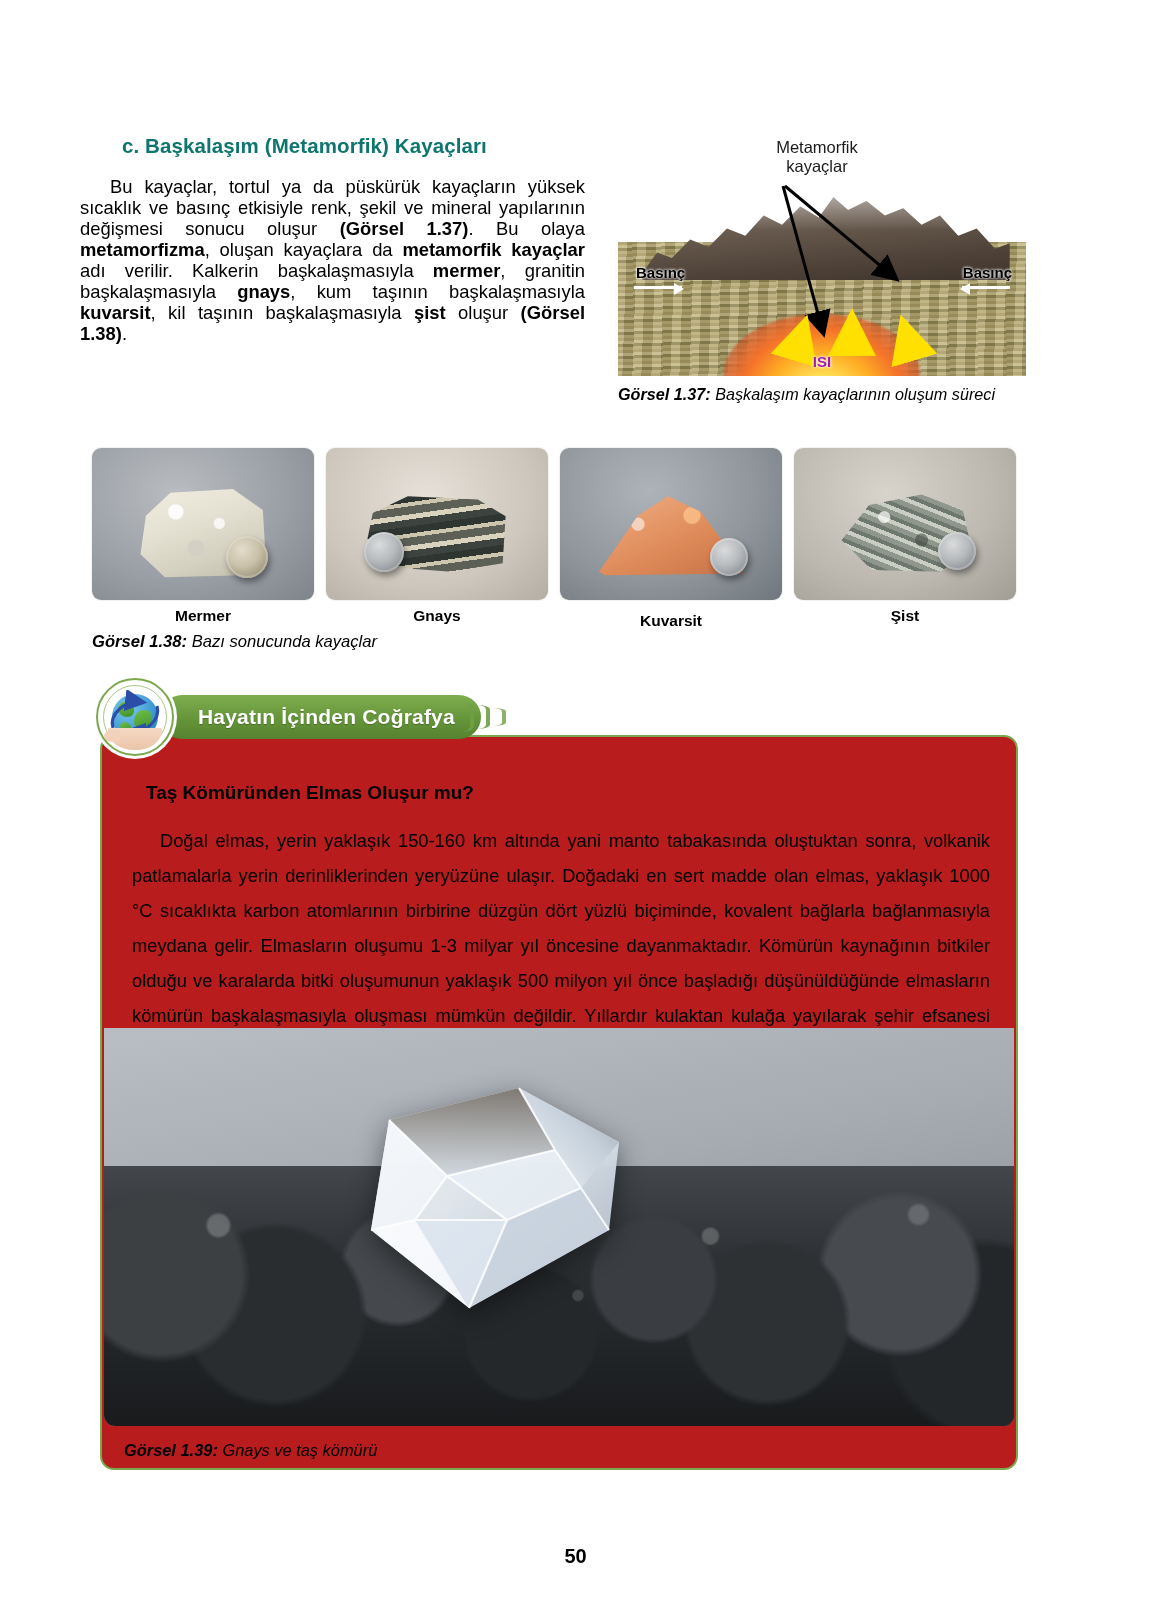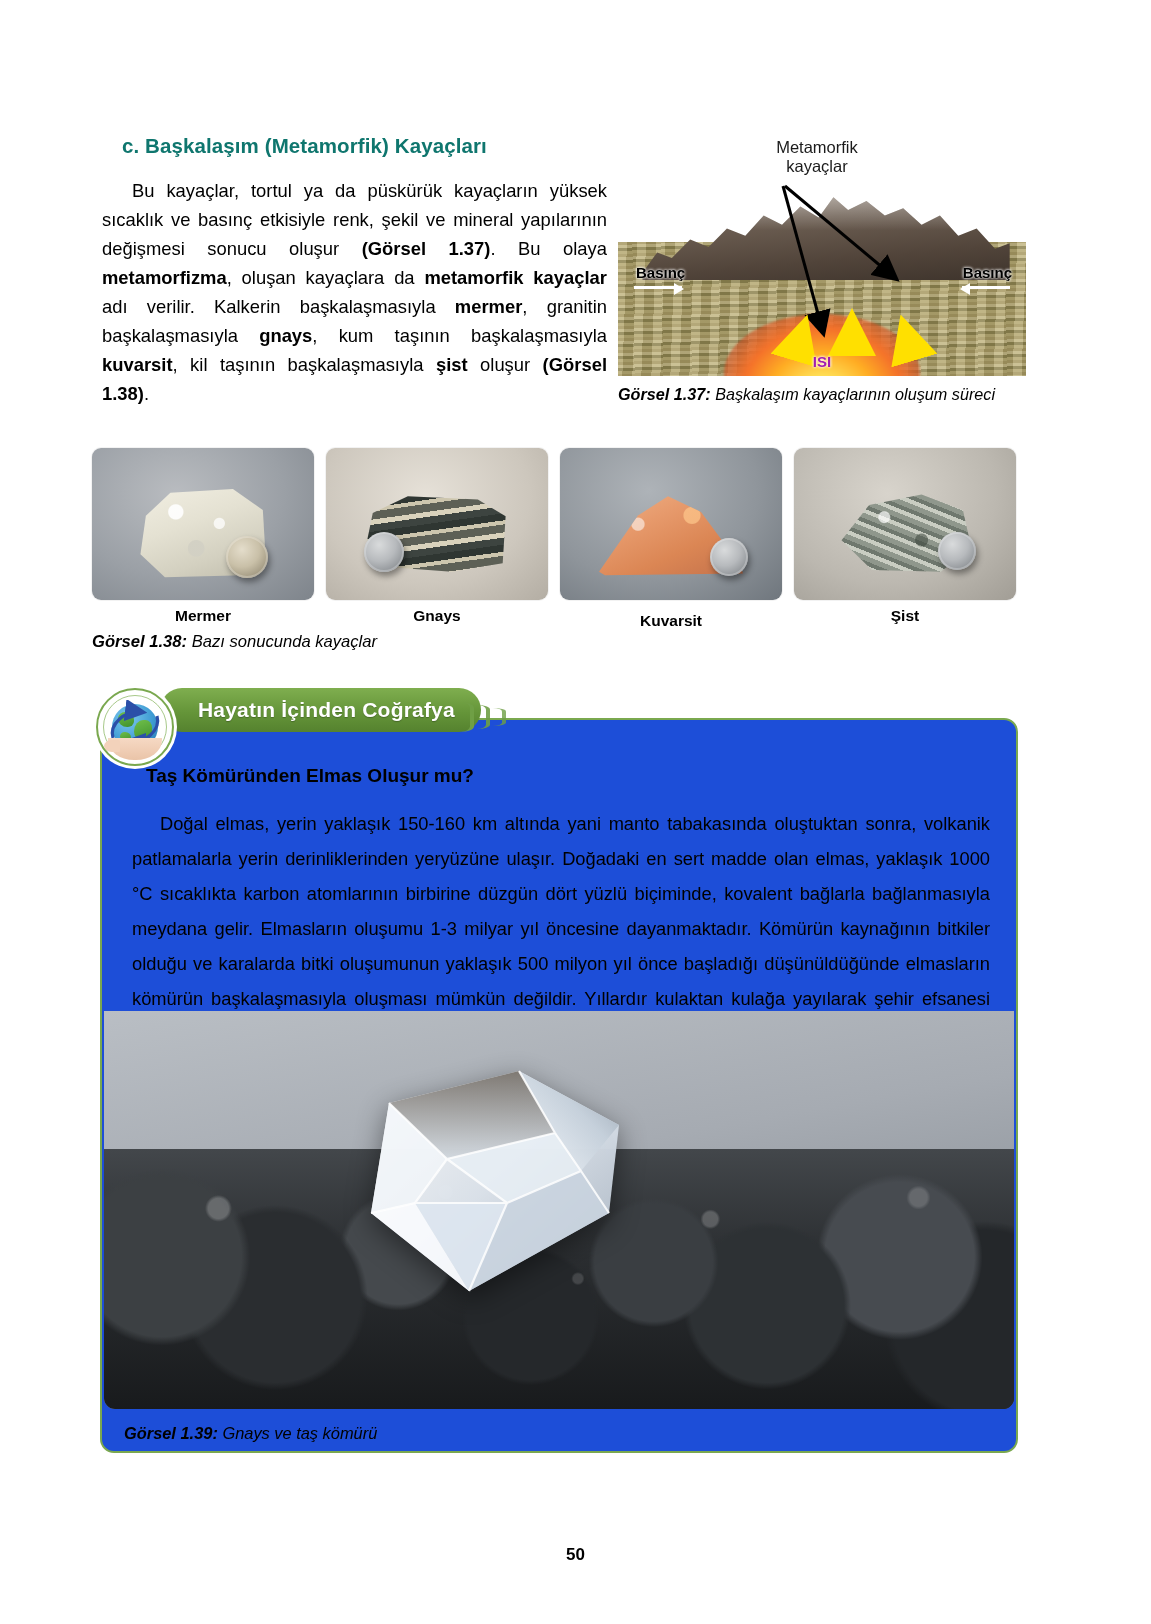--- a/index.html
+++ b/index.html
@@ -9,22 +9,22 @@
     color:#000;position:relative;overflow:hidden;
   }
   .page{position:absolute;inset:0;}
 
   
   .section-heading{
     position:absolute;left:122px;top:134px;
     font-size:20.5px;font-weight:bold;color:#0f766e;letter-spacing:.1px;
   }
   .body-col{
-    position:absolute;left:102px;top:176px;width:505px;
-    font-size:18.4px;line-height:29px;text-align:justify;
+    position:absolute;left:80px;top:176px;width:505px;
+    font-size:18.4px;line-height:21px;text-align:justify;
     text-justify:inter-word;
   }
   .body-col p{margin:0;text-indent:30px;}
   .body-col b{font-weight:bold;}
 
   
   .fig137-wrap{position:absolute;left:618px;top:138px;width:398px;}
   .fig137-title{
     font-size:16.5px;line-height:19px;text-align:center;
     color:#1b1b1b;padding-bottom:4px;
@@ -180,27 +180,27 @@
   .rock-label.l3{left:468px;top:164px;width:222px;}
   .rock-label.l4{left:702px;top:159px;width:222px;}
   .fig138-caption{
     position:absolute;left:92px;top:632px;
     font-size:16.6px;font-style:italic;
   }
   .fig138-caption b{font-weight:bold;font-style:italic;}
 
   
   .activity{
-    position:absolute;left:100px;top:718px;width:918px;height:735px;
-    border:2.5px solid #7aa84f;border-radius:14px;background:#1d4ed8;
+    position:absolute;left:100px;top:735px;width:918px;height:735px;
+    border:2.5px solid #7aa84f;border-radius:14px;background:#b91c1c;
     box-sizing:border-box;
   }
   .act-badge{
     position:absolute;left:96px;top:688px;height:58px;
-    display:flex;z-index:5;
+    display:flex;align-items:center;z-index:5;
   }
   .badge-ring{
     position:relative;width:74px;height:74px;border-radius:50%;
     border:2.5px solid #7aa84f;background:#fff;
     display:flex;align-items:center;justify-content:center;
     box-shadow:0 0 0 3px #fff;
   }
   .badge-ring::before{
     content:"";position:absolute;width:62px;height:62px;border-radius:50%;
     border:1.5px solid #a8c98a;
@@ -287,21 +287,21 @@
       radial-gradient(circle at 88% 18%,rgba(255,255,255,.16) 0 1%,transparent 1.4%),
       radial-gradient(circle at 52% 48%,rgba(255,255,255,.14) 0 .9%,transparent 1.3%);
   }
   .dp-diamond{
     position:absolute;left:215px;bottom:96px;width:330px;height:250px;
     filter:drop-shadow(0 8px 14px rgba(0,0,0,.45));
   }
 
   .page-number{
     position:absolute;left:0;right:0;top:1545px;text-align:center;
-    font-size:17px;font-weight:bold;
+    font-size:20px;font-weight:bold;
   }
 </style>
 </head>
 <body>
 
 <div class="page">
 
   <div class="section-heading">c. Başkalaşım (Metamorfik) Kayaçları</div>
 
   <div class="body-col">

